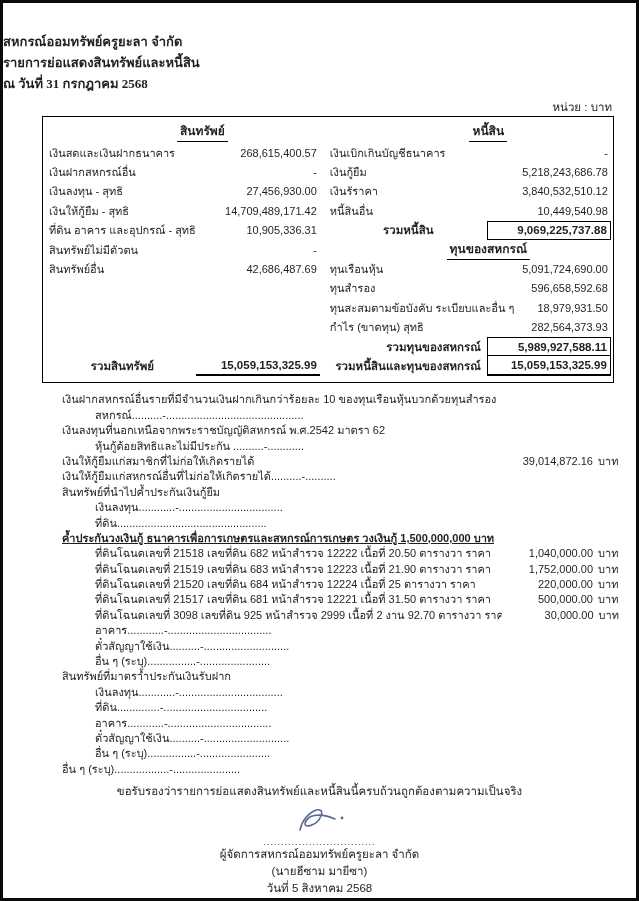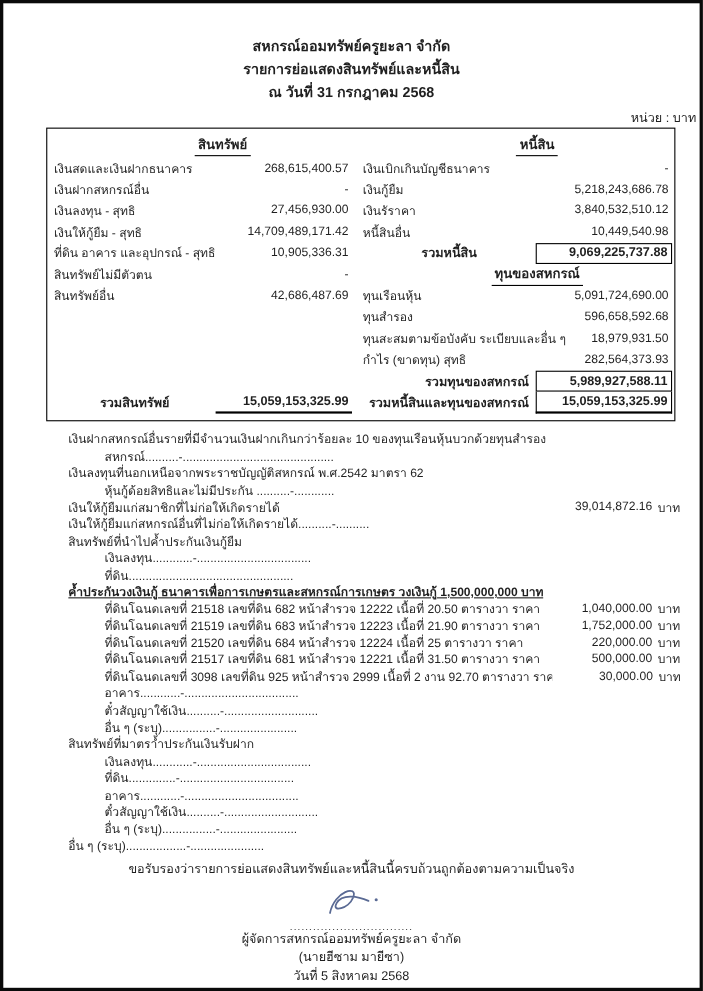--- a/index.html
+++ b/index.html
@@ -2,22 +2,22 @@
 <html><head>
 <meta charset="utf-8">
 <style>
   html,body{margin:0;padding:0;background:#e8e8e8;}
   .page{
     width:639px;height:901px;box-sizing:border-box;background:#fff;
     border:3px solid #0a0a0a;position:relative;overflow:hidden;
     font-family:"Liberation Sans","DejaVu Sans",sans-serif;color:#1f1f1f;
   }
   
-  .doc-header{padding-top:28px;text-align:center;font-weight:bold;font-size:13px;line-height:21px;}
-  .unit-line{text-align:right;padding-right:3px;font-size:11.5px;margin-top:4px;height:15px;}
+  .doc-header{padding-top:28px;font-weight:bold;font-size:13px;line-height:21px;font-family:Liberation Serif, serif;}
+  .unit-line{text-align:right;padding-right:24px;font-size:11.5px;margin-top:4px;height:15px;}
   
   .bal-table{
     display:flex;border:1.5px solid #000;width:572px;box-sizing:border-box;
     margin:3px 0 0 39px;padding:3px 0 6px 0;
   }
   .half{display:block;}
   .left-half{width:279px;padding:0 2px 0 6px;box-sizing:border-box;}
   .right-half{width:293px;padding:0 4px 0 8px;box-sizing:border-box;}
   .col-header-row{height:23px;display:flex;justify-content:center;align-items:center;}
   .col-header{font-weight:bold;font-size:12px;border-bottom:1.2px solid #000;padding:0 3px 1px 3px;margin-left:36px;}

